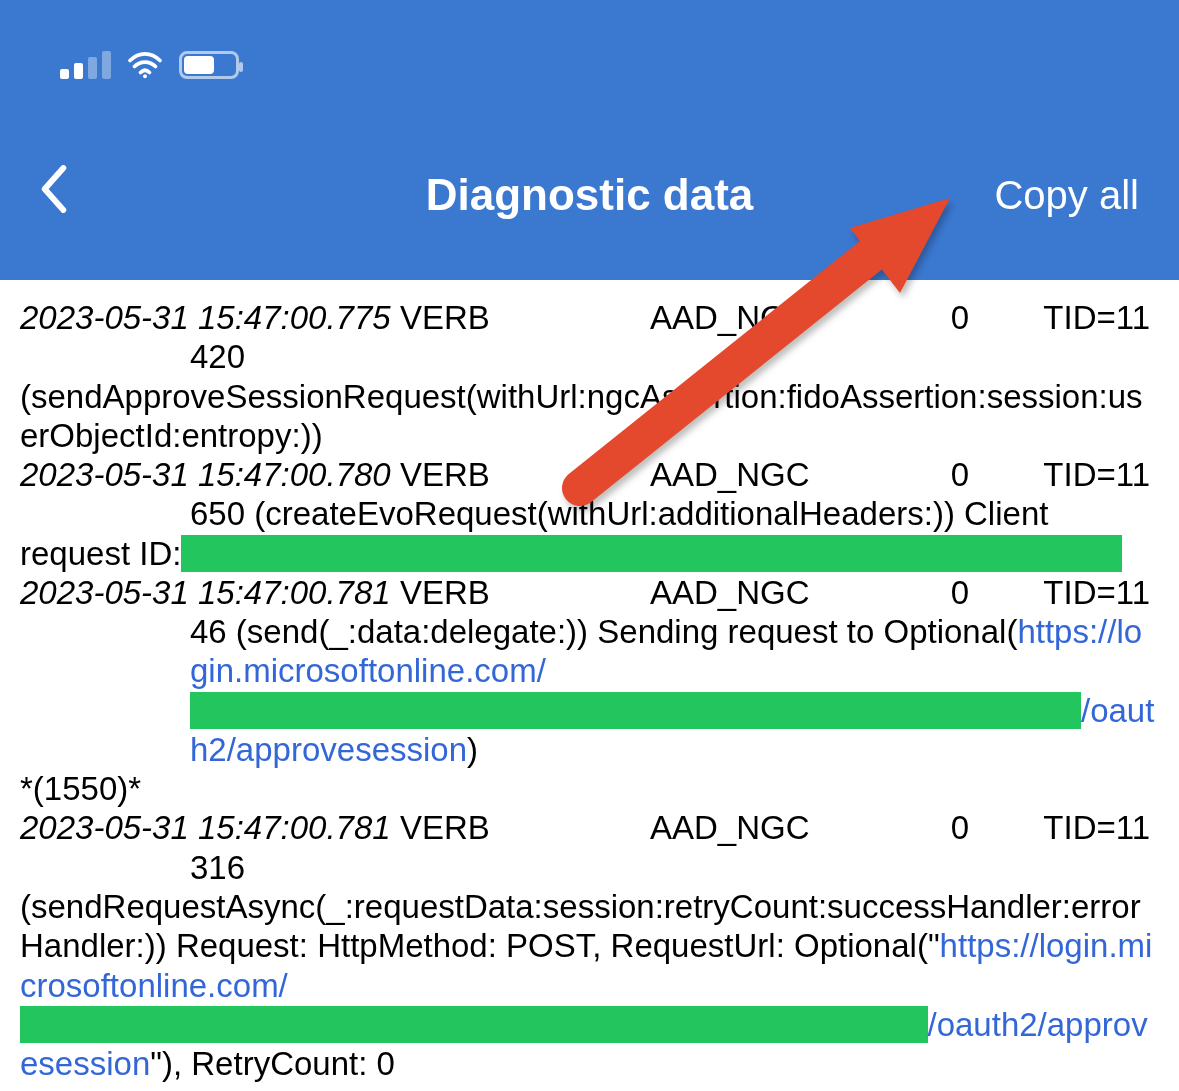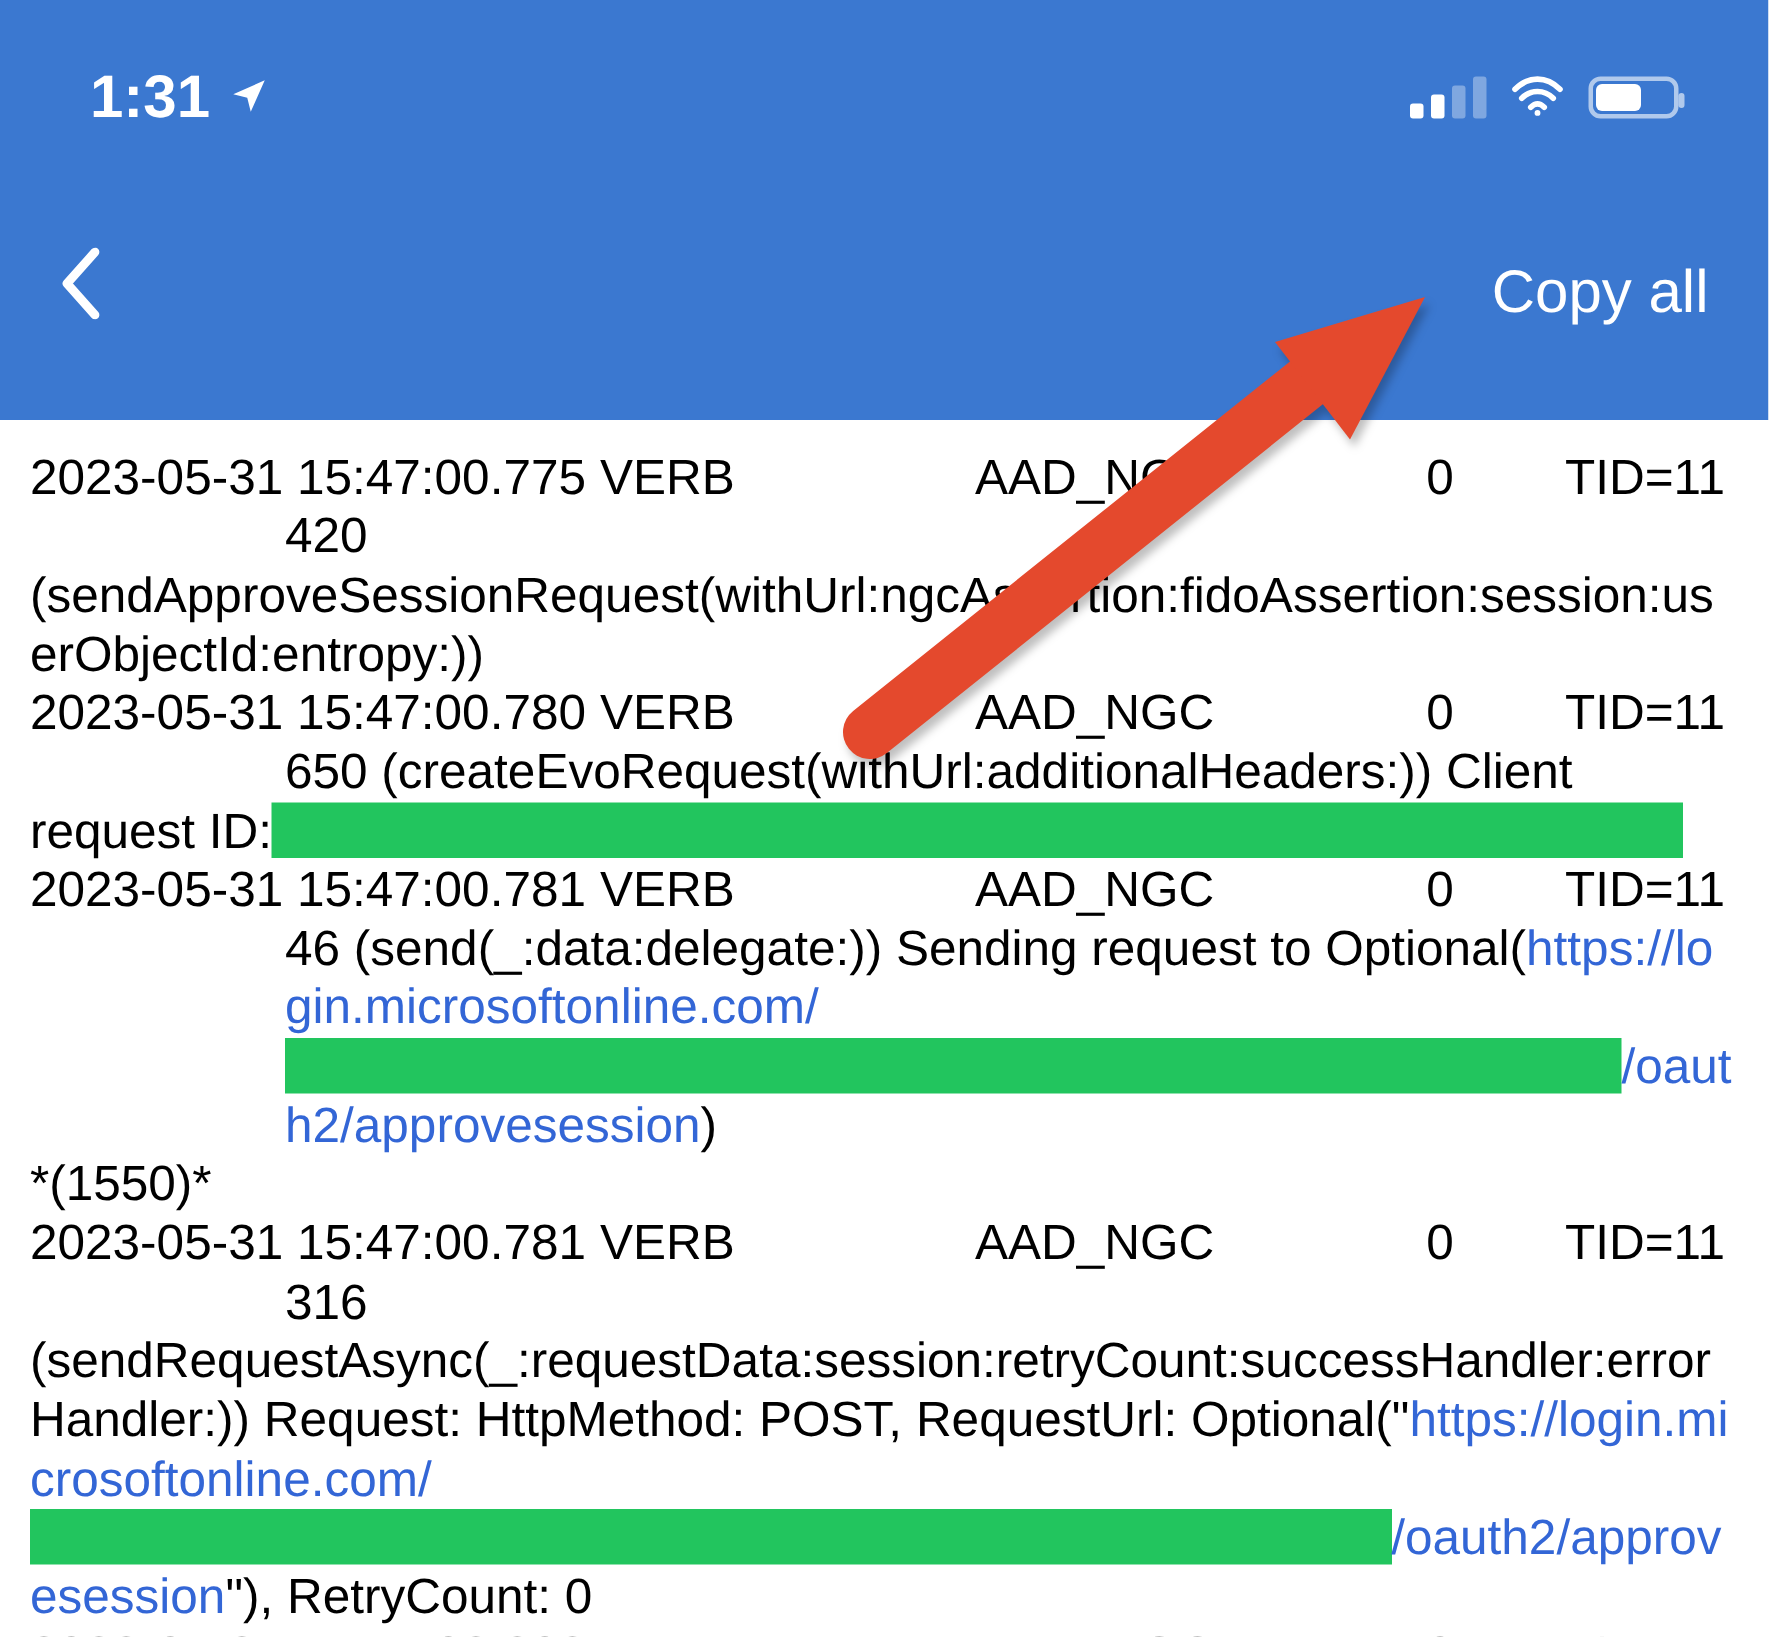--- a/index.html
+++ b/index.html
@@ -47,21 +47,21 @@
 
     .log-area {
       padding: 18px 20px 0 20px;
       font-size: 33px;
       line-height: 1.19;
       color: #000;
       word-break: break-word;
     }
     .log-entry { margin-bottom: 0; }
     .hdr-row { display: flex; gap: 0; }
-    .col-ts   { flex: 0 0 380px; }
+    .col-ts   { flex: 0 0 380px; font-style: italic; }
     .col-lvl  { flex: 0 0 250px; }
     .col-tag  { flex: 0 0 270px; }
     .col-code { flex: 0 0 80px; text-align: center; }
     .col-tid  { flex: 0 0 150px; text-align: right; }
     .msg { padding-left: 170px; }
     .msg-overflow { padding-left: 0; }
     a.link { color: #3366d6; text-decoration: none; word-break: break-all; }
     .redact { background: #22c55e; color: transparent; }
 
     
@@ -87,28 +87,20 @@
     .signal-bars span:nth-child(4){height:28px}
     .wifi-icon { width: 36px; height: 28px; }
     .battery { width: 60px; height: 28px; border: 3px solid rgba(255,255,255,.6); border-radius: 8px; position: relative; display:flex; align-items:center; padding:2px;}
     .battery::after { content:""; position:absolute; right:-7px; top:8px; width:4px; height:10px; background:rgba(255,255,255,.6); border-radius:2px;}
     .battery .fill { width: 60%; height: 100%; background:#fff; border-radius:4px; }
   </style>
 </head>
 <body>
 
 <div class="status-bar">
-  <div class="status-left">
-    <span>1:31</span>
-    <span>
-      <svg class="loc-icon" viewBox="0 0 24 24" fill="#fff">
-          <path d="M3 11l18-8-8 18-2-8z"></path>
-        </svg>
-    </span>
-  </div>
   <div class="status-right">
     <div class="signal-bars">
       <span class="on"></span>
         <span class="on"></span>
         <span></span>
         <span></span>
     </div>
     <span>
       <svg class="wifi-icon" viewBox="0 0 24 18" fill="none" stroke="#fff" stroke-width="2.5" stroke-linecap="round">
         <path d="M2 6 C8 0 16 0 22 6"></path>
@@ -122,20 +114,21 @@
       </div>
   </div>
 </div>
 
 <div class="nav-bar">
   <div class="back-btn">
     <svg width="28" height="48" viewBox="0 0 24 40" fill="none" stroke="#fff" stroke-width="5" stroke-linecap="round" stroke-linejoin="round">
         <polyline points="20,2 4,20 20,38"></polyline>
       </svg>
   </div>
+  <div class="nav-title">Diagnostic data</div>
   <div class="copy-btn">Copy all</div>
 </div>
 
 <div class="log-area">
 
   <div class="log-entry">
     <div class="hdr-row">
       <span class="col-ts">2023-05-31 15:47:00.775</span>
       <span class="col-lvl">VERB</span>
       <span class="col-tag">AAD_NGC</span>

